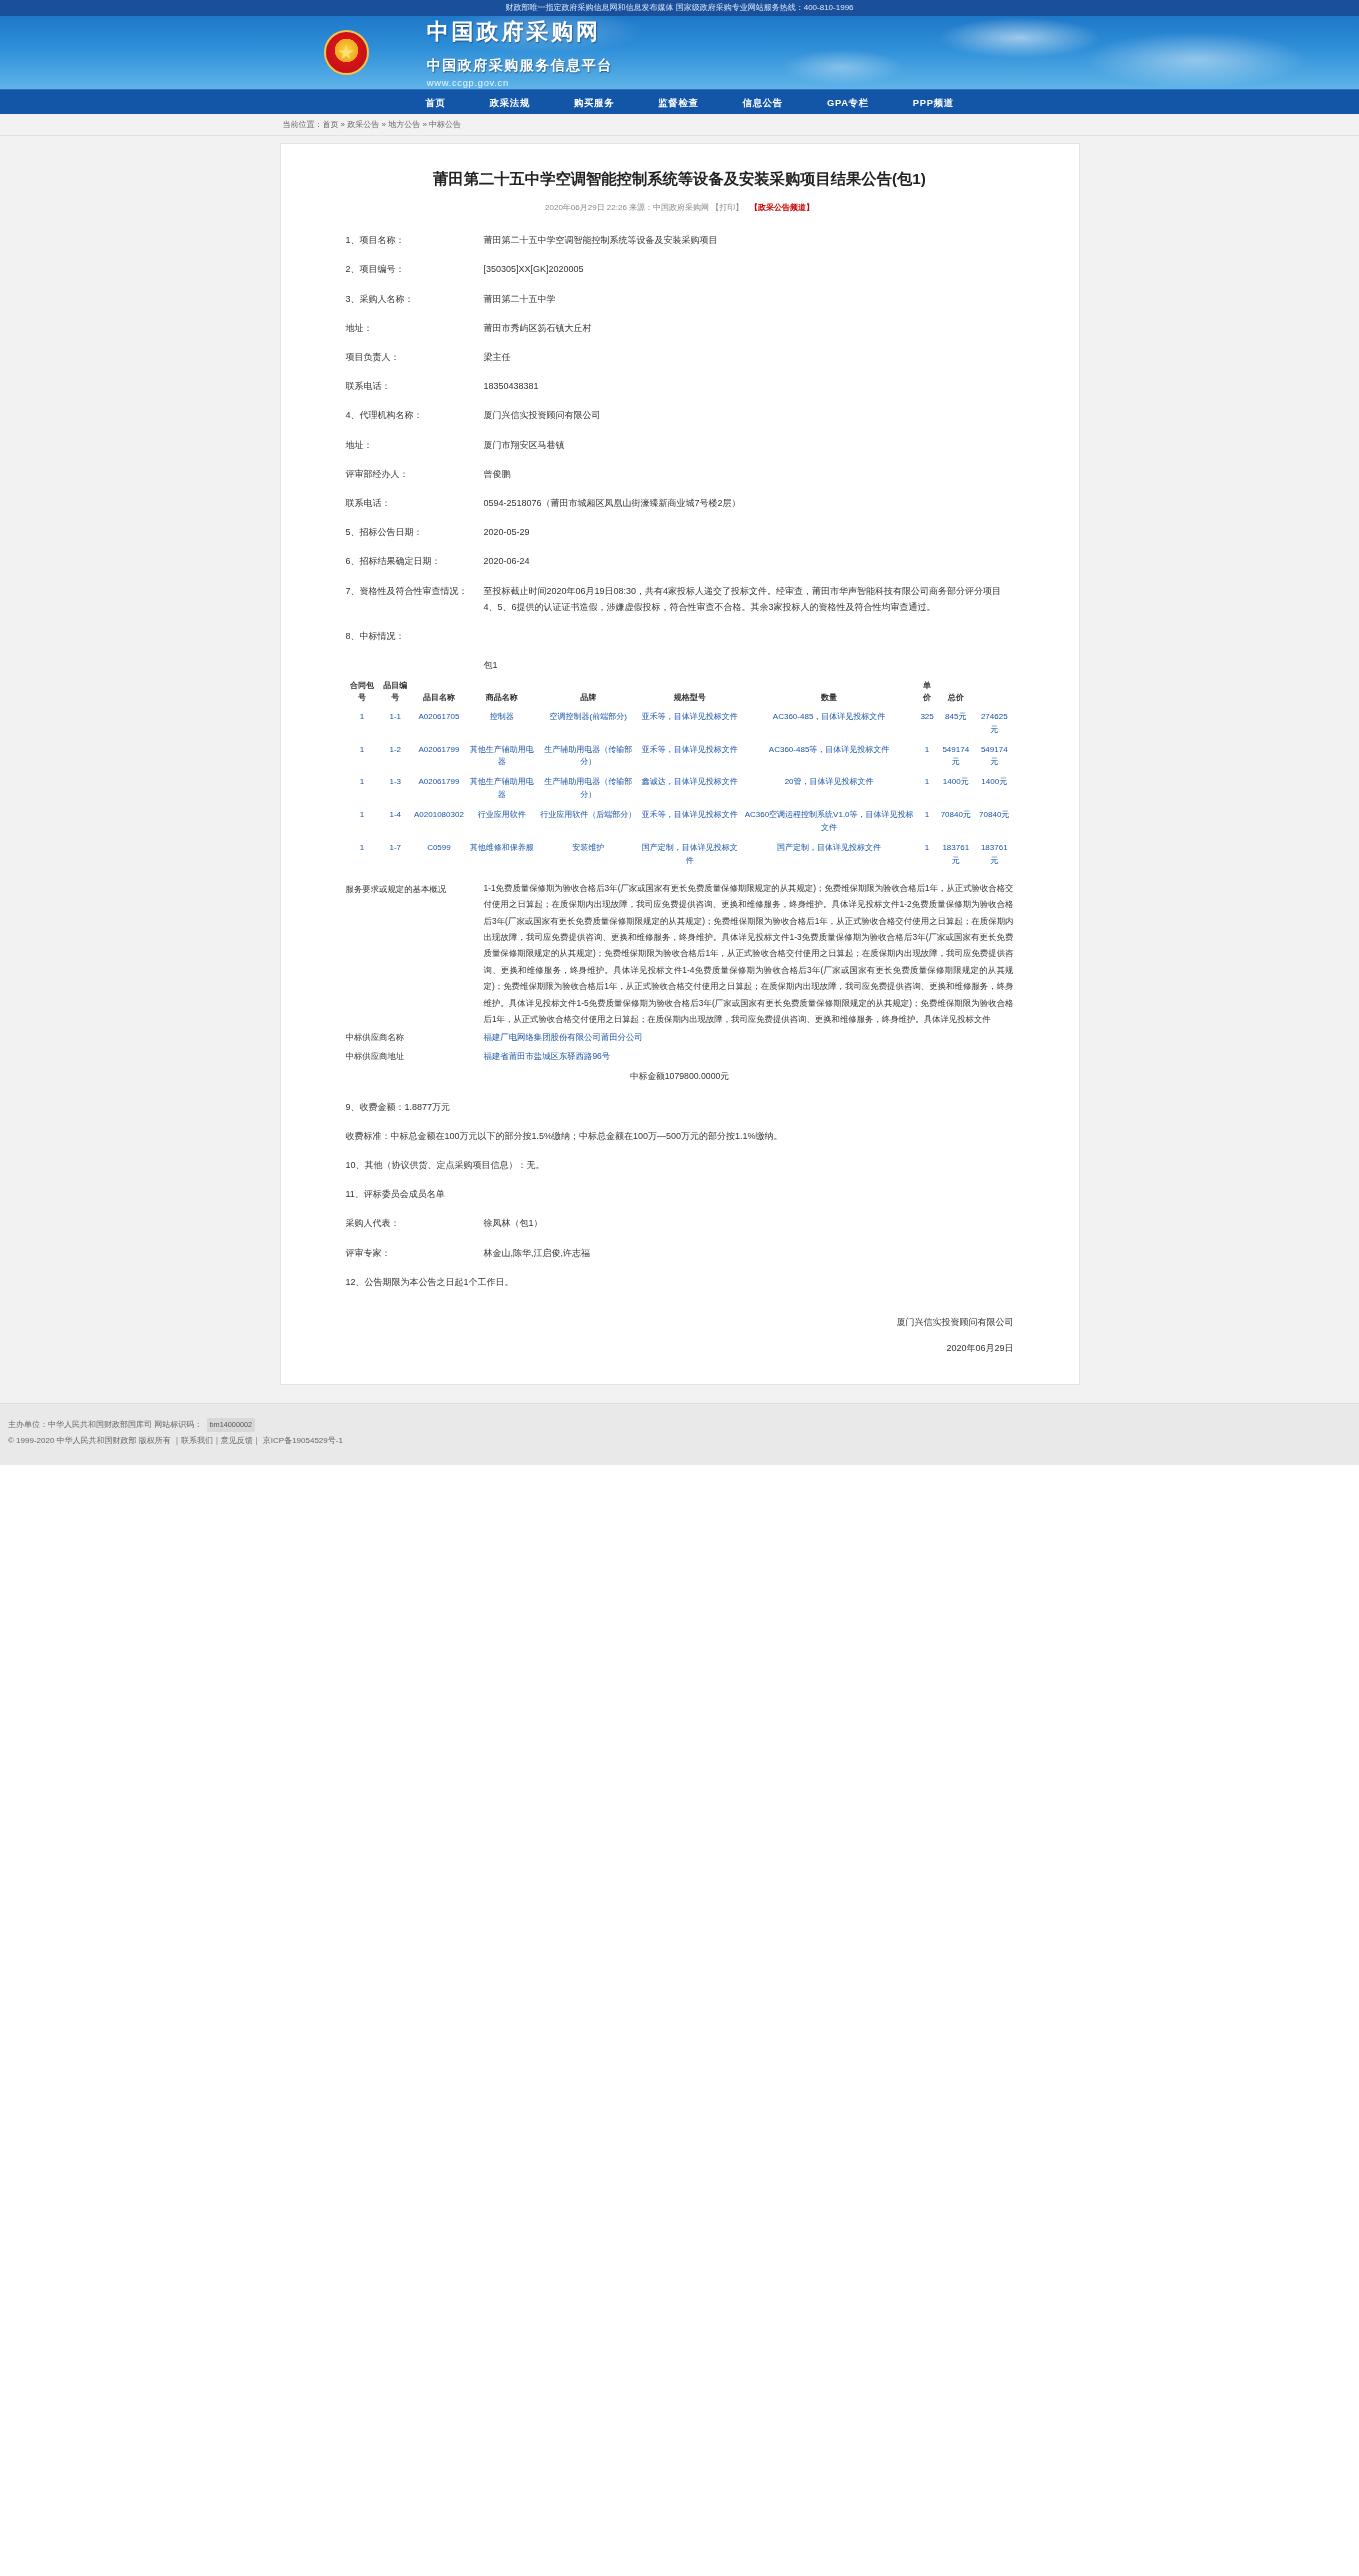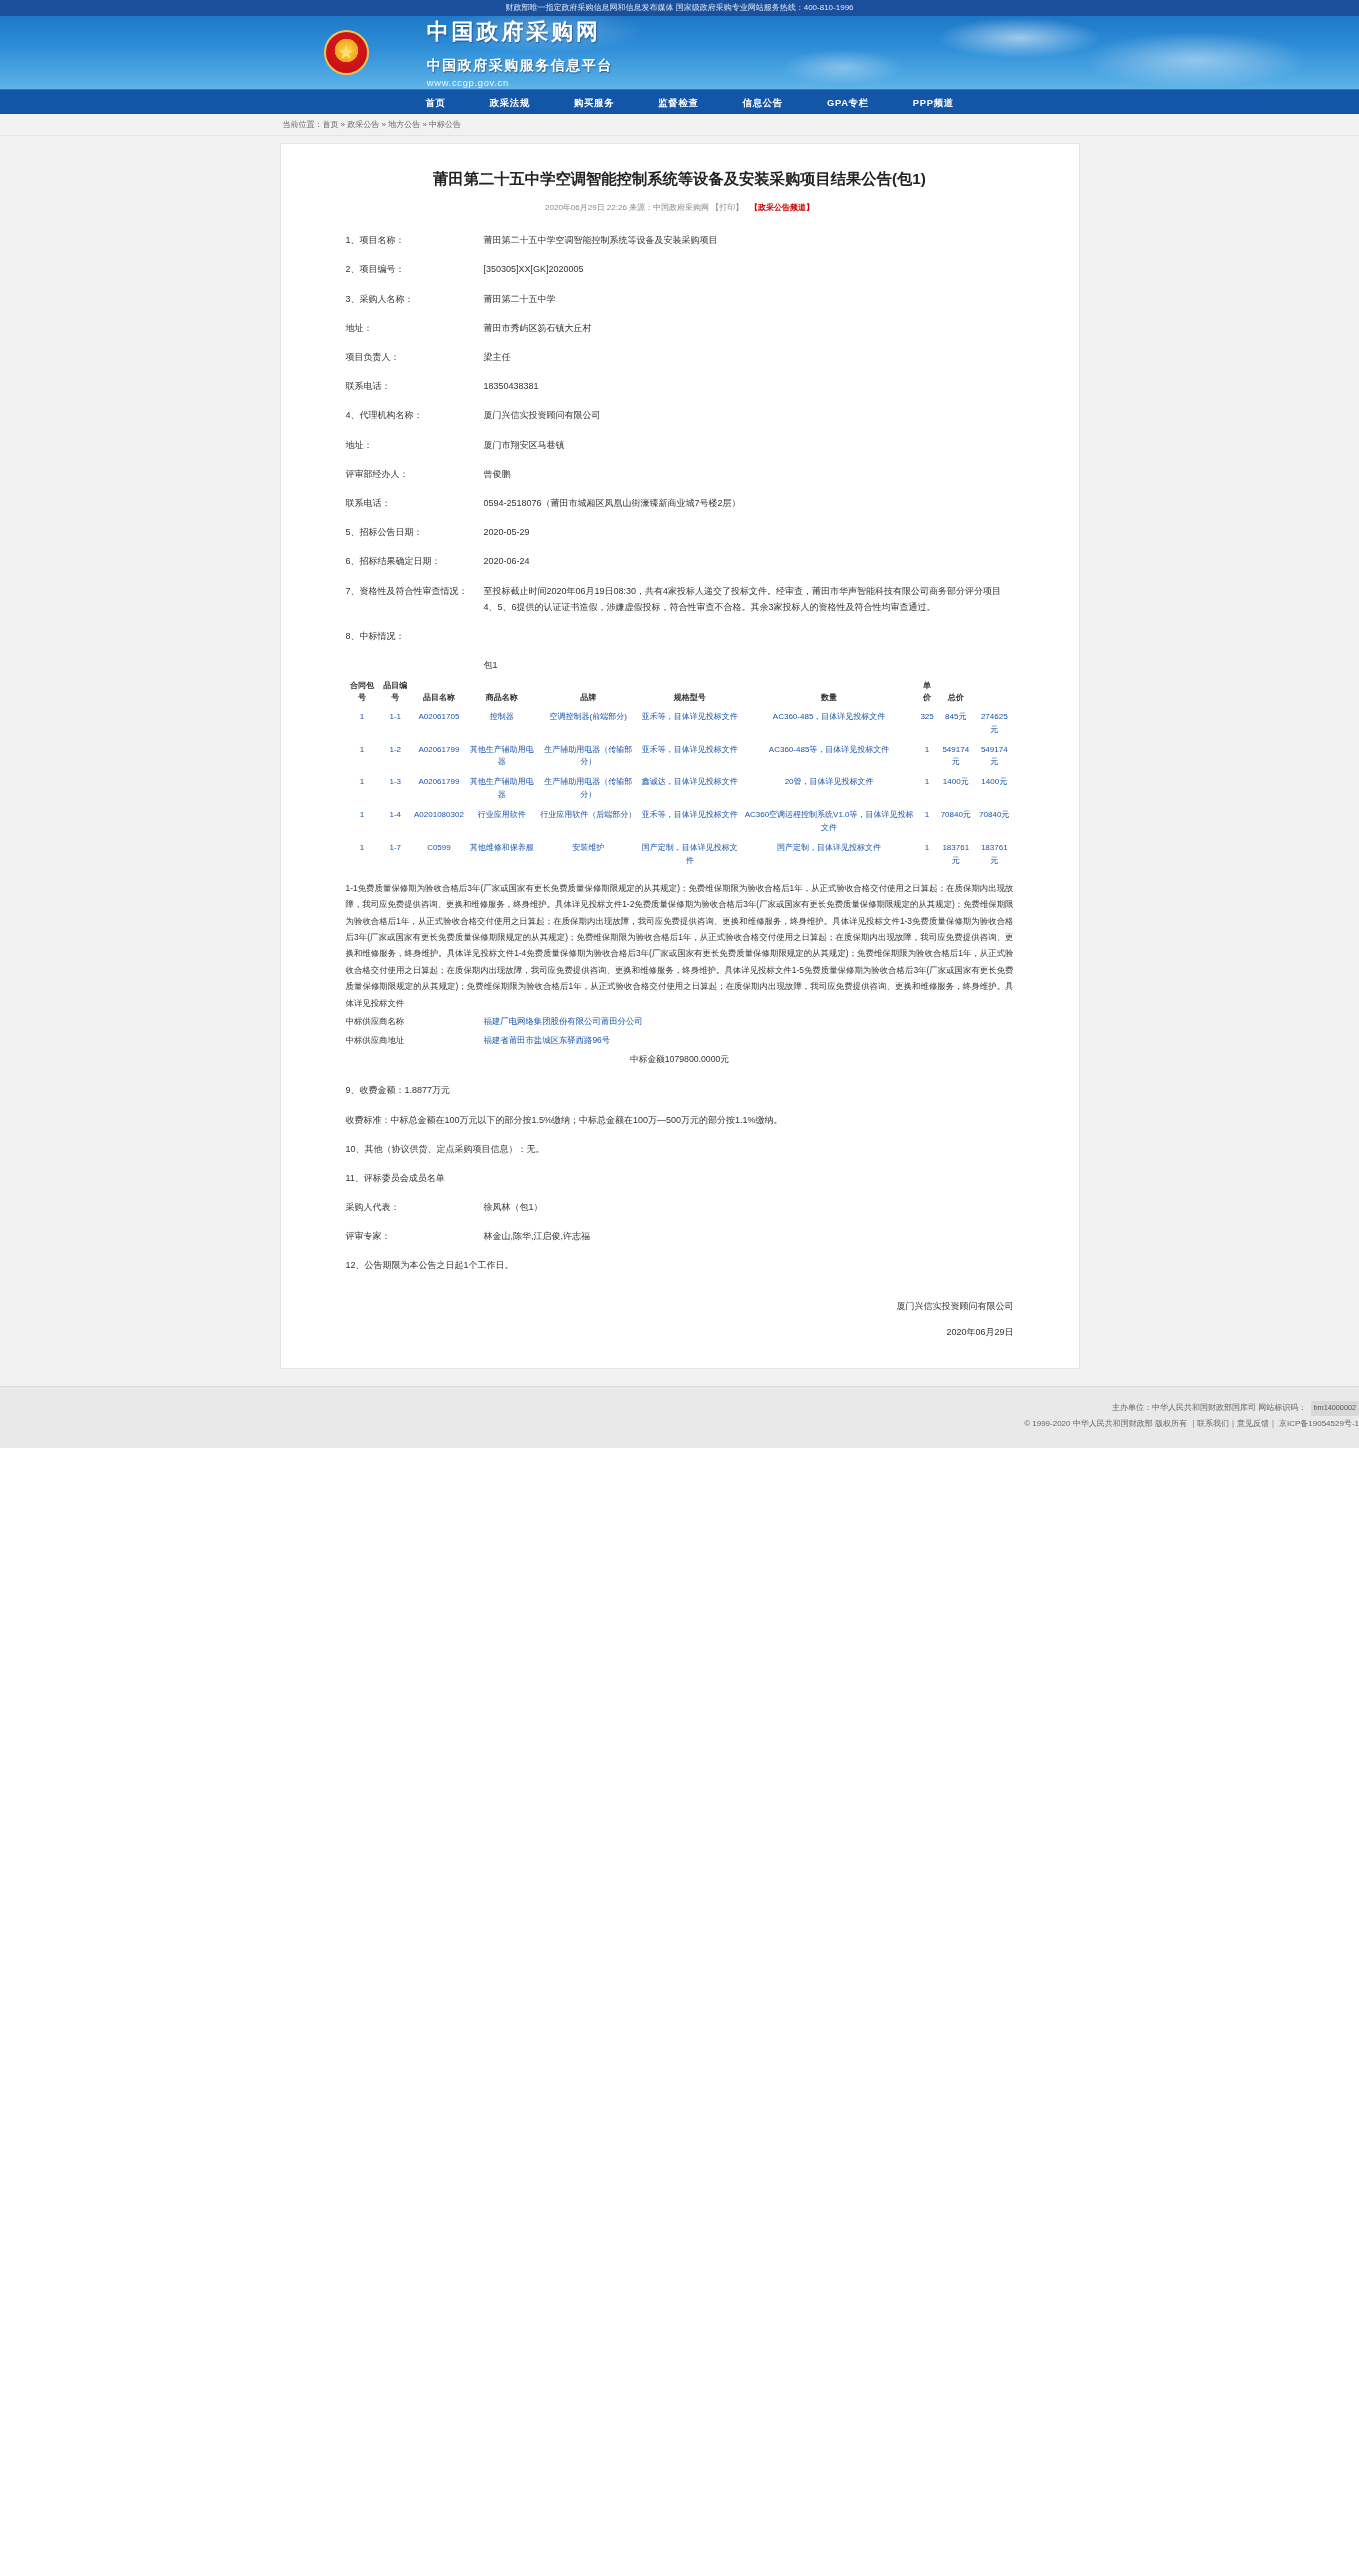--- a/index.html
+++ b/index.html
@@ -135,22 +135,22 @@
   .supplier { display:flex; font-size:8.4px; line-height:1.9; margin-top:2.9px;}
   .supplier .k { width:138px; flex:none; }
   .supplier .v { flex:1; color:#1a54a8; }
   .amount { text-align:center; font-size:8.7px; margin: 5.8px 0 16px; }
   .sect { font-size:9px; line-height:1.95; margin: 11.6px 0; }
   .sign { text-align:right; font-size:9px; margin-top: 25px; }
   .sign2 { text-align:right; font-size:9px; margin-top: 13px; }
   
   .footer {
     background:#e9e9e9; border-top:0.7px solid #dcdcdc;
-    text-align:right; font-size:8px; color:#666;
-    padding: 13px 0 16px; line-height:2;
+    text-align:left; font-size:8px; color:#666;
+    padding: 13px 8px 16px; line-height:2;
   }
   .footer a { color:#666; text-decoration:none; }
   .footer .badge {
     display:inline-block; background:#d8d8d8; color:#555;
     padding:0 2.9px; border-radius:1.5px; margin-left:4.4px; font-size:7.3px;
   }
 </style>
 </head>
 <body>
 
@@ -336,20 +336,21 @@
             <td>国产定制，目体详见投标文件</td>
             <td>国产定制，目体详见投标文件</td>
             <td>1</td>
             <td>183761元</td>
             <td>183761元</td>
           </tr>
         </tbody>
     </table>
 
     <div class="svc">
+      <div class="k">服务要求或规定的基本概况</div>
       <div class="v">1-1免费质量保修期为验收合格后3年(厂家或国家有更长免费质量保修期限规定的从其规定)；免费维保期限为验收合格后1年，从正式验收合格交付使用之日算起；在质保期内出现故障，我司应免费提供咨询、更换和维修服务，终身维护。具体详见投标文件1-2免费质量保修期为验收合格后3年(厂家或国家有更长免费质量保修期限规定的从其规定)；免费维保期限为验收合格后1年，从正式验收合格交付使用之日算起；在质保期内出现故障，我司应免费提供咨询、更换和维修服务，终身维护。具体详见投标文件1-3免费质量保修期为验收合格后3年(厂家或国家有更长免费质量保修期限规定的从其规定)；免费维保期限为验收合格后1年，从正式验收合格交付使用之日算起；在质保期内出现故障，我司应免费提供咨询、更换和维修服务，终身维护。具体详见投标文件1-4免费质量保修期为验收合格后3年(厂家或国家有更长免费质量保修期限规定的从其规定)；免费维保期限为验收合格后1年，从正式验收合格交付使用之日算起；在质保期内出现故障，我司应免费提供咨询、更换和维修服务，终身维护。具体详见投标文件1-5免费质量保修期为验收合格后3年(厂家或国家有更长免费质量保修期限规定的从其规定)；免费维保期限为验收合格后1年，从正式验收合格交付使用之日算起；在质保期内出现故障，我司应免费提供咨询、更换和维修服务，终身维护。具体详见投标文件</div>
     </div>
 
     <div id="suppliers">
         <div class="supplier">
           <div class="k">中标供应商名称</div>
           <div class="v">福建厂电网络集团股份有限公司莆田分公司</div>
         </div>
         <div class="supplier">
           <div class="k">中标供应商地址</div>

